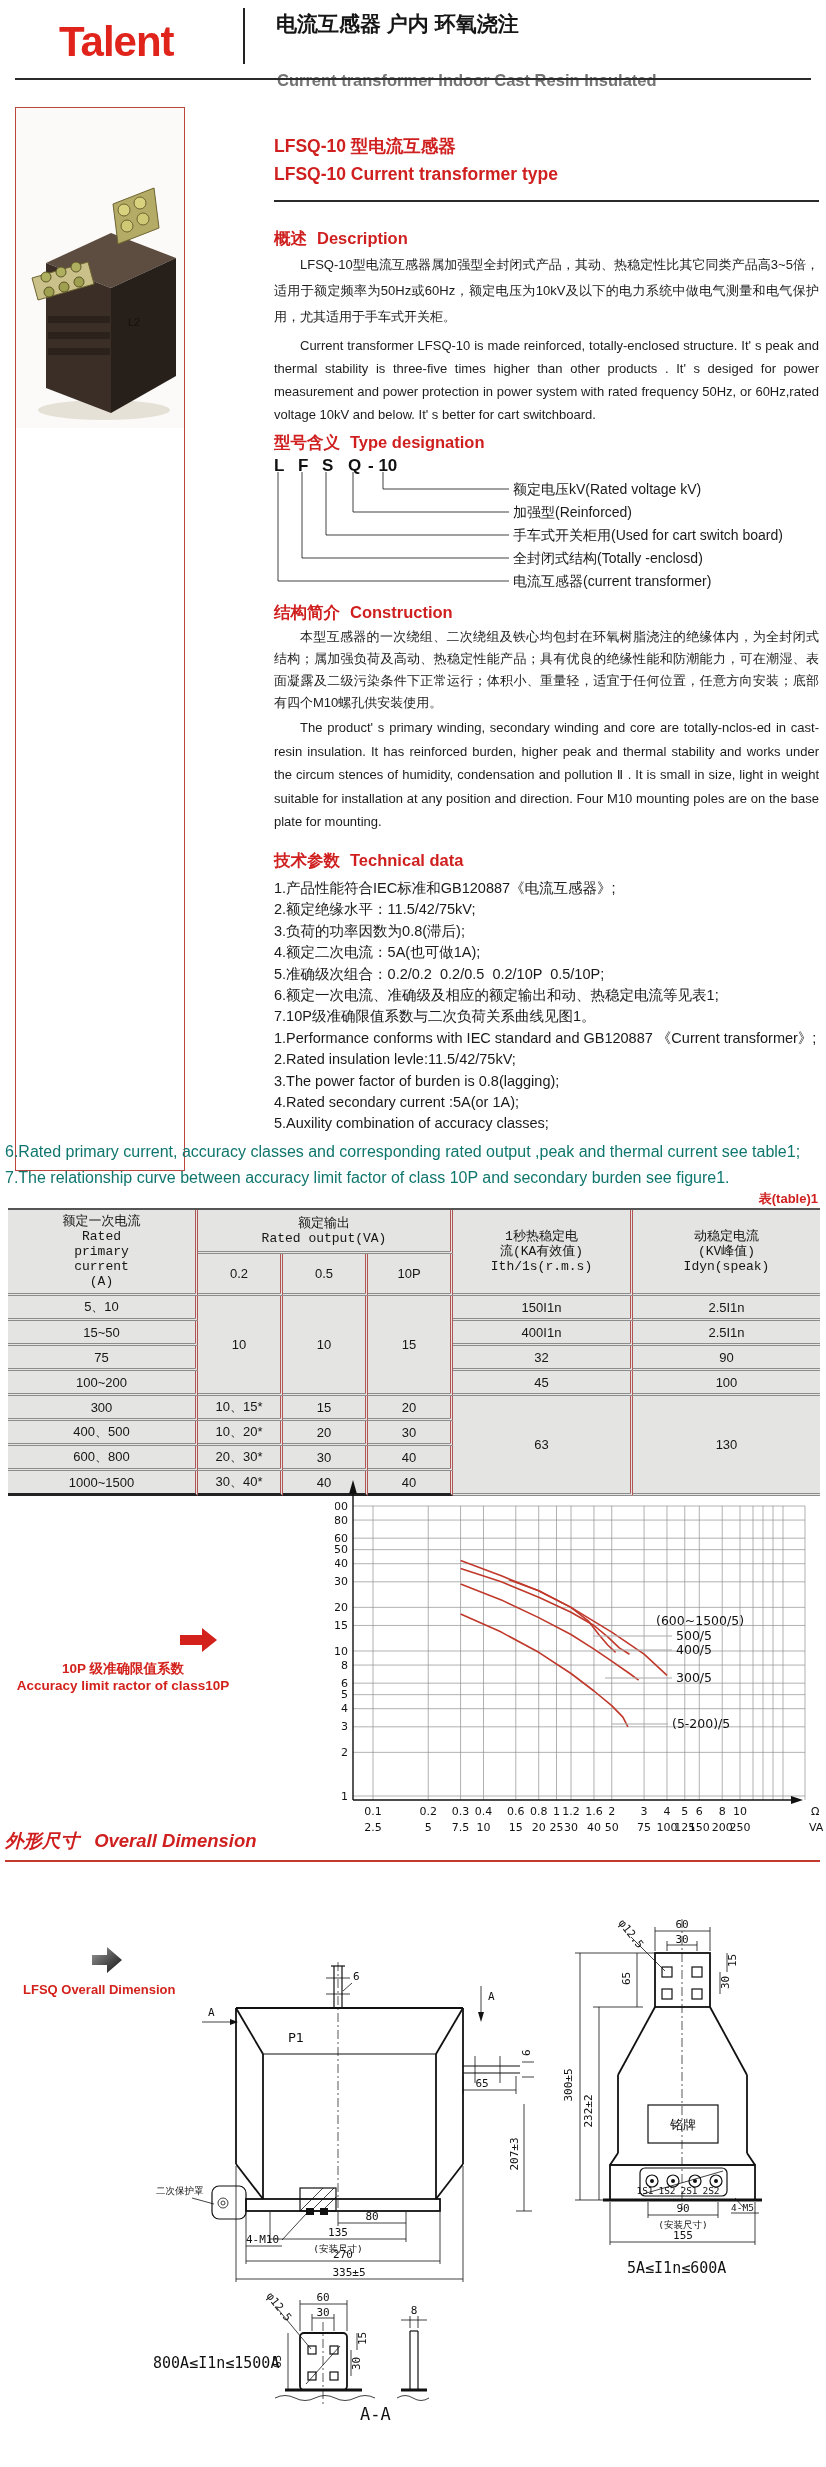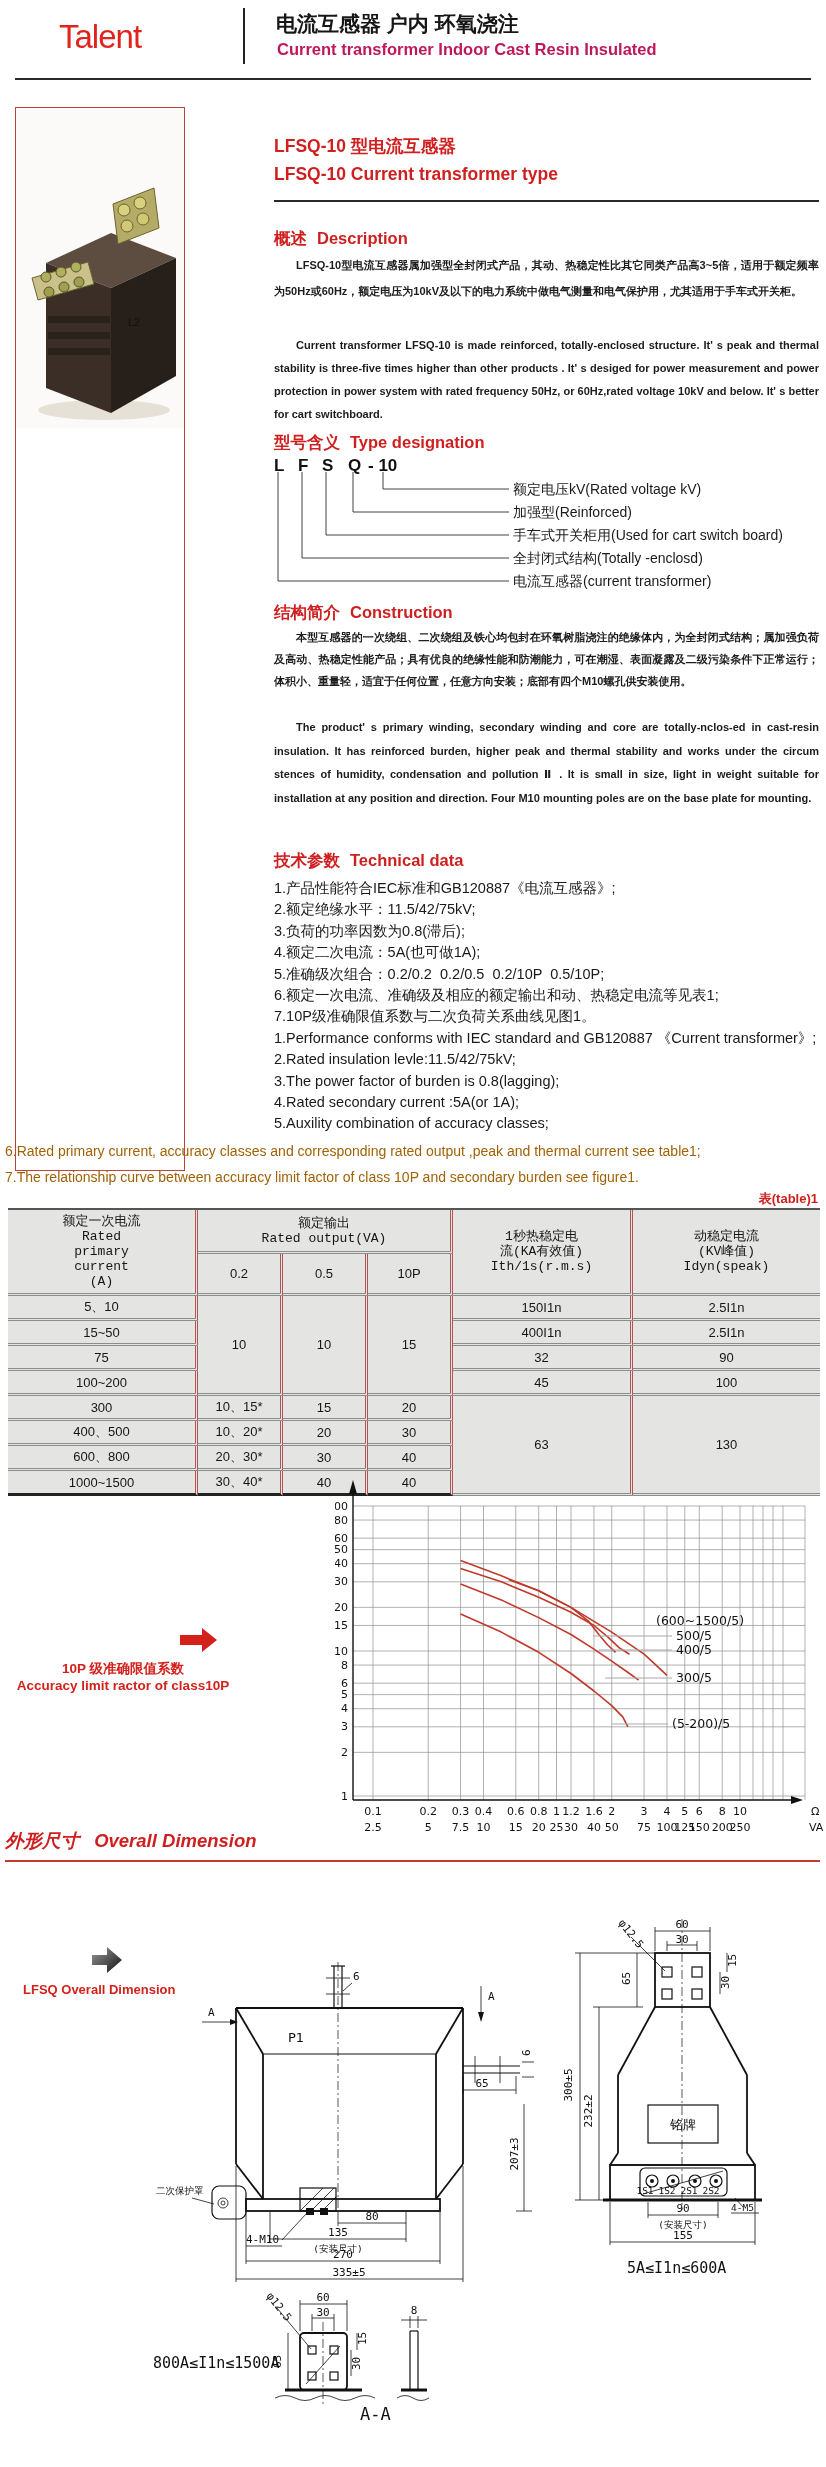--- a/index.html
+++ b/index.html
@@ -1,39 +1,39 @@
 <!DOCTYPE html>
 <html><head>
 <meta charset="utf-8">
 <style>
   html,body{margin:0;padding:0;background:#ffffff;}
   #page{position:relative;width:826px;height:2467px;background:#fff;overflow:hidden;
         font-family:"Liberation Sans","DejaVu Sans",sans-serif;color:#111;}
   .abs{position:absolute;}
   
-  .logo{font-size:33px;font-weight:400;color:#e0241c;letter-spacing:-1px;}
+  .logo{font-size:42px;font-weight:700;color:#e0241c;letter-spacing:-1px;}
   .hdr-zh{font-size:21px;font-weight:700;color:#161616;}
-  .hdr-en{font-size:16.5px;font-weight:700;color:#be185d;}
+  .hdr-en{font-size:16.5px;font-weight:700;color:#737373;margin-top:31px;}
   .vline{width:2px;background:#222;}
   .hrule{height:2px;background:#2a2a2a;}
   .red-rule{height:2px;background:#c43a2e;}
   
   .photo-box{border:1.5px solid #b8463a;background:#fff;}
   
   .sec-h{font-size:16.5px;font-weight:700;color:#cf1f1f;}
   .sec-h .en{margin-left:10px;}
   .ptitle{font-size:17.5px;font-weight:700;color:#cf1f1f;}
-  .para{font-size:11px;line-height:26px;text-align:justify;text-indent:2em;color:#1c1c1c;font-weight:bold;}
+  .para{font-size:13px;line-height:26px;text-align:justify;text-indent:2em;color:#1c1c1c;}
   .para.en{line-height:23px;}
   .para.cn2{line-height:22px;}
   .para.en2{line-height:23.5px;}
   .codeL{font-size:17px;font-weight:700;color:#111;}
   .callout{font-size:14px;color:#1a1a1a;white-space:nowrap;}
   .tech-item{font-size:14.5px;line-height:21.4px;color:#1a1a1a;white-space:pre-wrap;}
-  .wide-item{font-size:14px;color:#a16207;white-space:nowrap;}
+  .wide-item{font-size:16px;color:#0f766e;white-space:nowrap;}
   .tbl-tag{font-size:13px;font-weight:700;color:#cf1f1f;}
   
   table.spec{border-collapse:separate;border-spacing:0;table-layout:fixed;width:812px;
              background:#e4e4e2;border-top:2px solid #555;}
   table.spec th,table.spec td{border-right:3px double #b25454;border-bottom:3px double #8c8c8c;
              text-align:center;vertical-align:middle;padding:0;font-size:13px;font-weight:400;color:#161616;}
   table.spec .lastcol{border-right:none;}
   table.spec tr.h1{height:44px;} table.spec tr.h2{height:42px;} table.spec tr.dr{height:25px;}
   table.spec tr.last td{border-bottom:3px solid #222;}
   .hc div{line-height:15px;font-family:Liberation Mono, monospace;}

